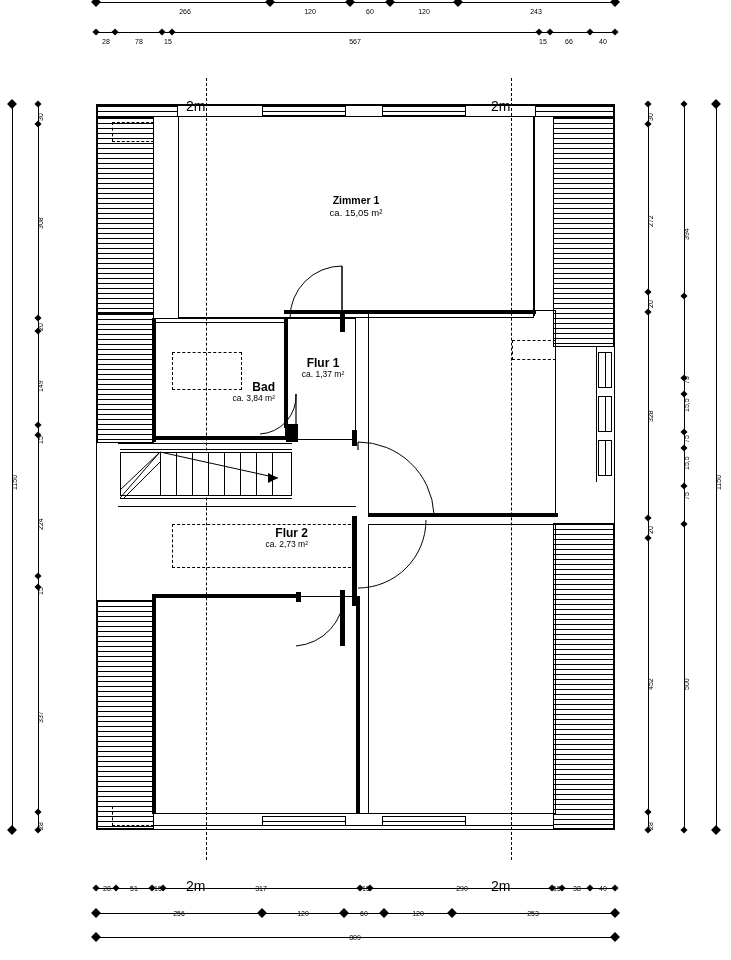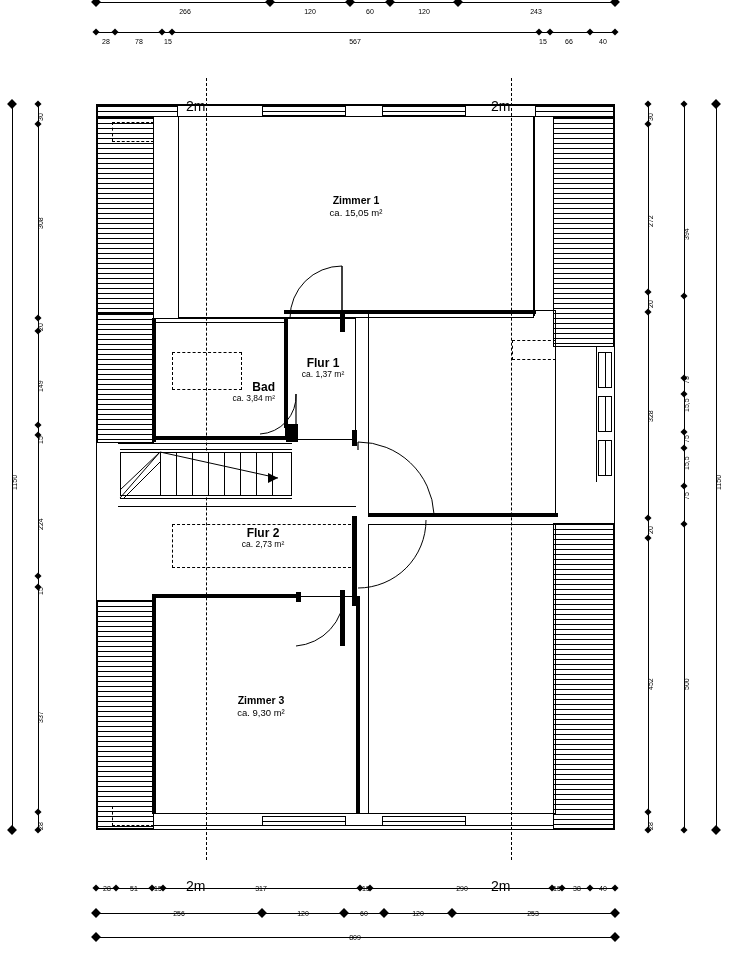--- a/index.html
+++ b/index.html
@@ -324,45 +324,41 @@
 
     <div class="dashed-box" style="left:512px; top:340px; width:44px; height:20px; border-color:#000;"></div>
     <div class="dashed-box" style="left:112px; top:122px; width:42px; height:20px;"></div>
 
     <div class="wall" style="left:368px; top:310px; width:188px; height:206px; background:transparent;"></div>
     <div class="wall-solid" style="left:368px; top:513px; width:190px; height:4px;"></div>
 
     <div class="wall" style="left:368px; top:524px; width:188px; height:290px; background:transparent;"></div>
 
     <div class="wall" style="left:154px; top:596px; width:206px; height:218px; background:transparent;"></div>
-    <div class="room-label" style="left:196px; top:694px; width:130px;">
-      <span class="room-name">Zimmer 3</span>
-      <span class="room-area">ca. 9,30 m²</span>
-    </div>
     <div class="wall-solid" style="left:154px; top:594px; width:142px; height:4px;"></div>
     <div class="dashed-box" style="left:112px; top:806px; width:42px; height:20px;"></div>
 
     <div class="wall" style="left:154px; top:322px; width:132px; height:116px; background:transparent;"></div>
     <div class="dashed-box" style="left:172px; top:352px; width:70px; height:38px;"></div>
     <div class="room-label small" style="left:165px; top:382px; width:110px;text-align:right;">
       <span class="room-name">Bad</span>
       <span class="room-area">ca. 3,84 m²</span>
     </div>
 
     <div class="wall" style="left:286px; top:318px; width:70px; height:122px; background:transparent;"></div>
     <div class="room-label small" style="left:282px; top:358px; width:82px;">
       <span class="room-name">Flur 1</span>
       <span class="room-area">ca. 1,37 m²</span>
     </div>
     <div class="wall-solid" style="left:340px; top:310px; width:5px; height:22px;"></div>
     <div class="wall-solid" style="left:352px; top:430px; width:5px; height:16px;"></div>
     <div class="wall-solid" style="left:286px; top:424px; width:12px; height:18px;"></div>
 
     <div class="dashed-box" style="left:172px; top:524px; width:184px; height:44px;"></div>
-    <div class="room-label small" style="left:218px; top:528px; width:90px;">
+    <div class="room-label small" style="left:218px; top:528px; width:90px;text-align:right;">
       <span class="room-name">Flur 2</span>
       <span class="room-area">ca. 2,73 m²</span>
     </div>
     <div class="wall-solid" style="left:352px; top:516px; width:5px; height:90px;"></div>
     <div class="wall-solid" style="left:296px; top:592px; width:5px; height:10px;"></div>
     <div class="wall-solid" style="left:340px; top:590px; width:5px; height:56px;"></div>
 
     <div class="stair-box" style="left:120px; top:452px; width:172px; height:44px;"></div>
     <div class="stair-step" style="left:160px; top:453px; height:42px;"></div>
     <div class="stair-step" style="left:176px; top:453px; height:42px;"></div>

